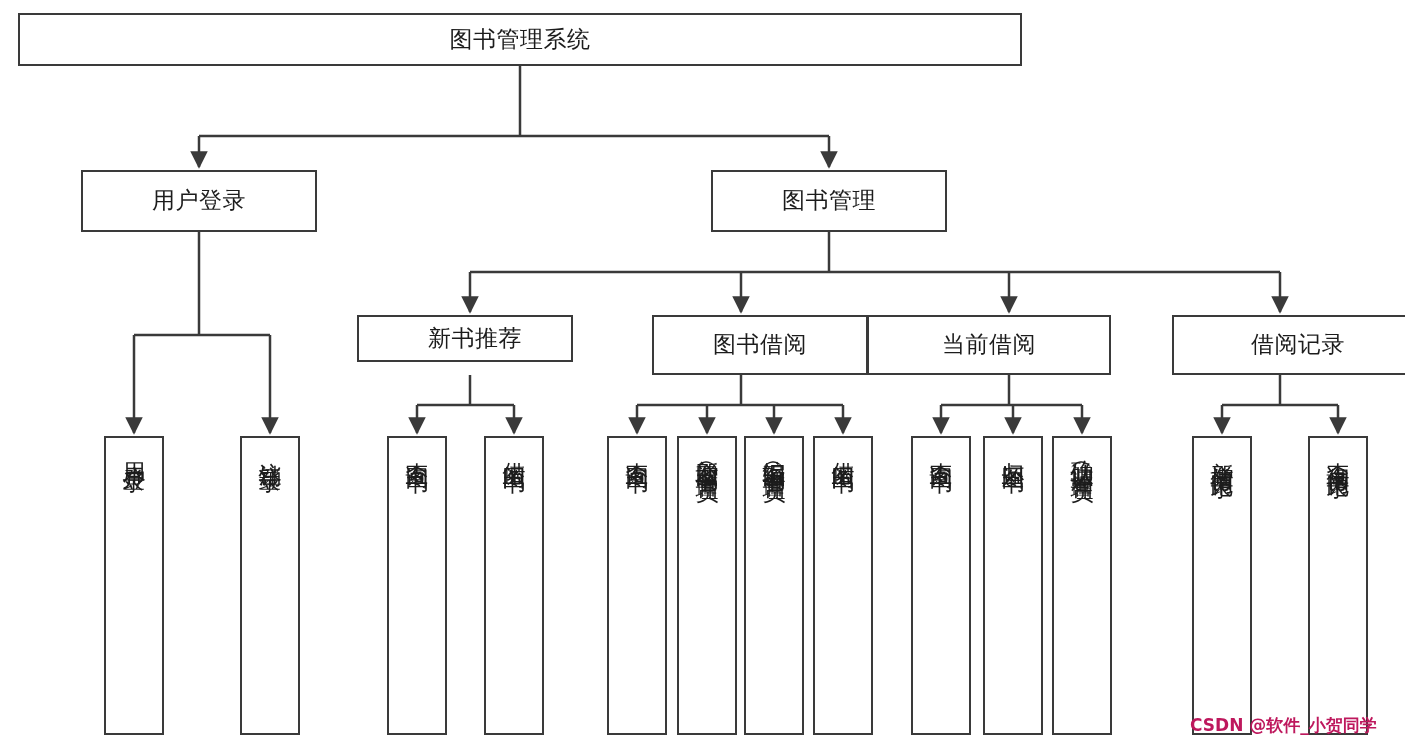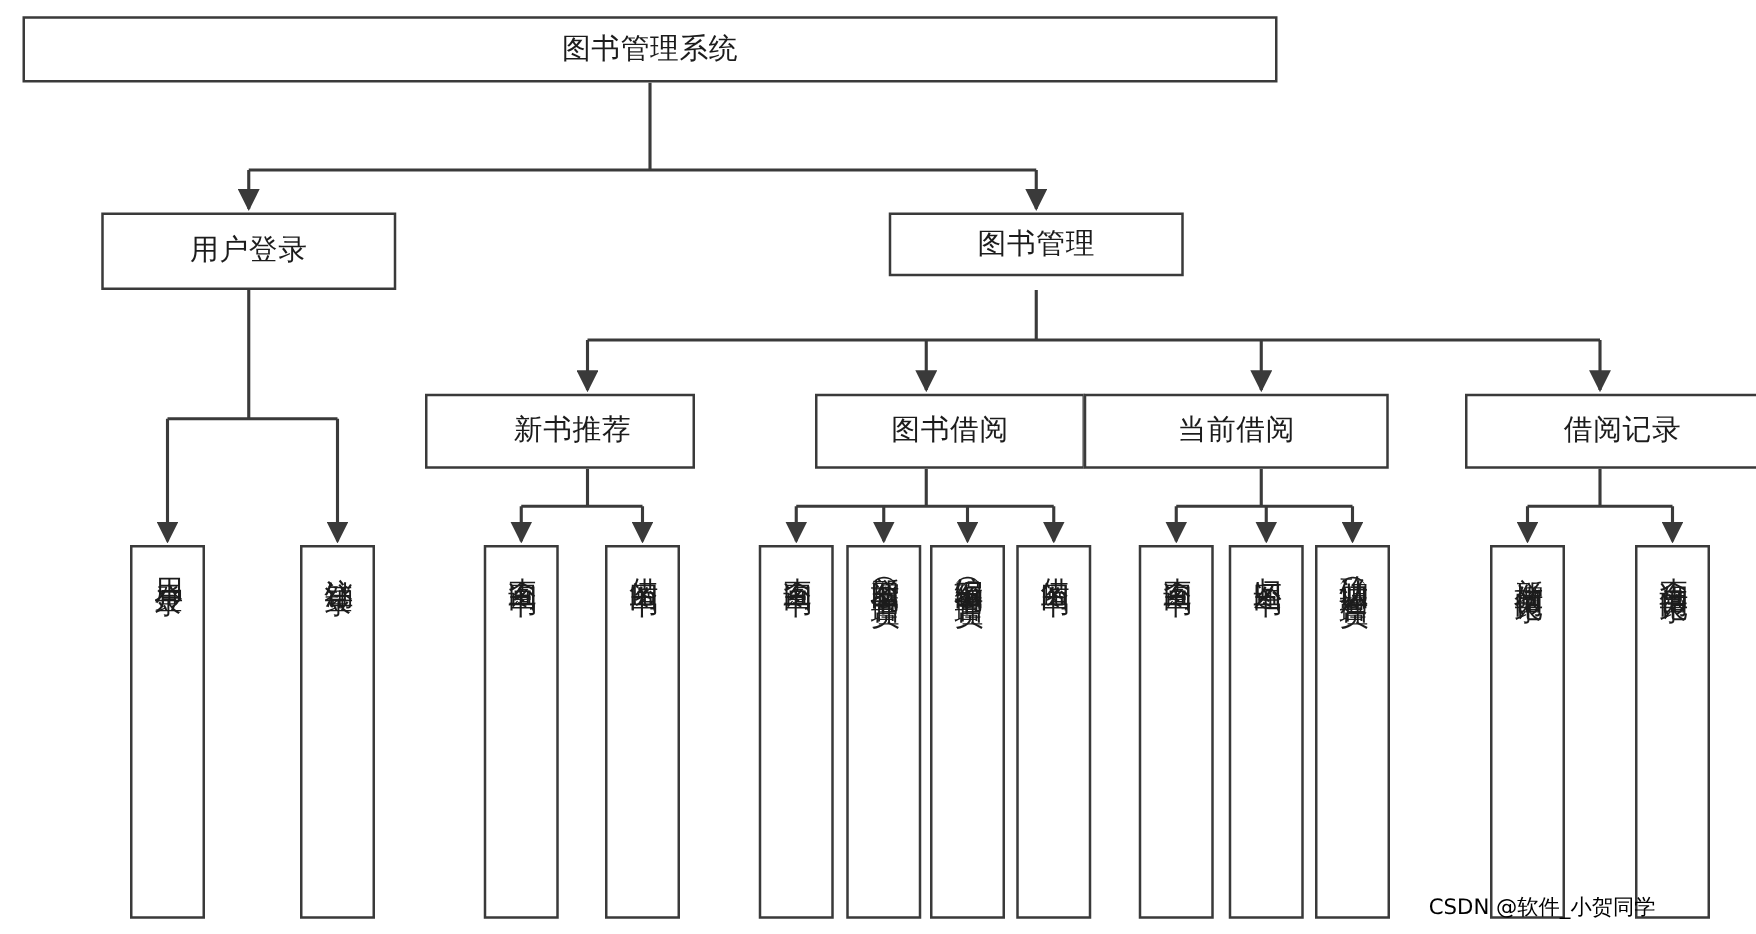--- a/index.html
+++ b/index.html
@@ -61,27 +61,28 @@
     font-size: 23px;
     letter-spacing: 3px;
     line-height: 1.0;
     white-space: nowrap;
   }
   .v-node.tall-text {
     padding-top: 4px;
   }
   .watermark {
     position: absolute;
-    left: 1143px;
+    left: 1190px;
     top: 714px;
     font-size: 17px;
-    color: #000000;
+    color: #be185d;
     white-space: nowrap;
     z-index: 3;
     font-family: "DejaVu Sans", "Liberation Sans", sans-serif;
+    font-weight: bold;
   }
 </style>
 </head>
 <body>
 
 <div id="canvas">
 
   <svg id="wires" viewBox="0 0 1405 747" width="1405" height="747" xmlns="http://www.w3.org/2000/svg">
     <defs>
       <marker id="arrow" viewBox="0 0 10 10" refX="9" refY="5" markerWidth="7" markerHeight="7" orient="auto-start-reverse">
@@ -125,24 +126,24 @@
       </g>
   </svg>
 
   <div id="node-layer">
       <div class="node h-node root" style="left: 18px; top: 13px; width: 1004px; height: 53px;">
         <span class="node-label">图书管理系统</span>
       </div>
       <div class="node h-node" style="left: 81px; top: 170px; width: 236px; height: 62px;">
         <span class="node-label">用户登录</span>
       </div>
-      <div class="node h-node" style="left: 711px; top: 170px; width: 236px; height: 51px;">
+      <div class="node h-node" style="left: 711px; top: 170px; width: 236px; height: 62px;">
         <span class="node-label">图书管理</span>
       </div>
-      <div class="node h-node" style="left: 340px; top: 315px; width: 216px; height: 60px; padding-left: 20px;">
+      <div class="node h-node" style="left: 357px; top: 315px; width: 216px; height: 47px; padding-left: 20px;">
         <span class="node-label">新书推荐</span>
       </div>
       <div class="node h-node" style="left: 652px; top: 315px; width: 216px; height: 60px;">
         <span class="node-label">图书借阅</span>
       </div>
       <div class="node h-node" style="left: 867px; top: 315px; width: 244px; height: 60px;">
         <span class="node-label">当前借阅</span>
       </div>
       <div class="node h-node" style="left: 1172px; top: 315px; width: 252px; height: 60px;">
         <span class="node-label">借阅记录</span>

